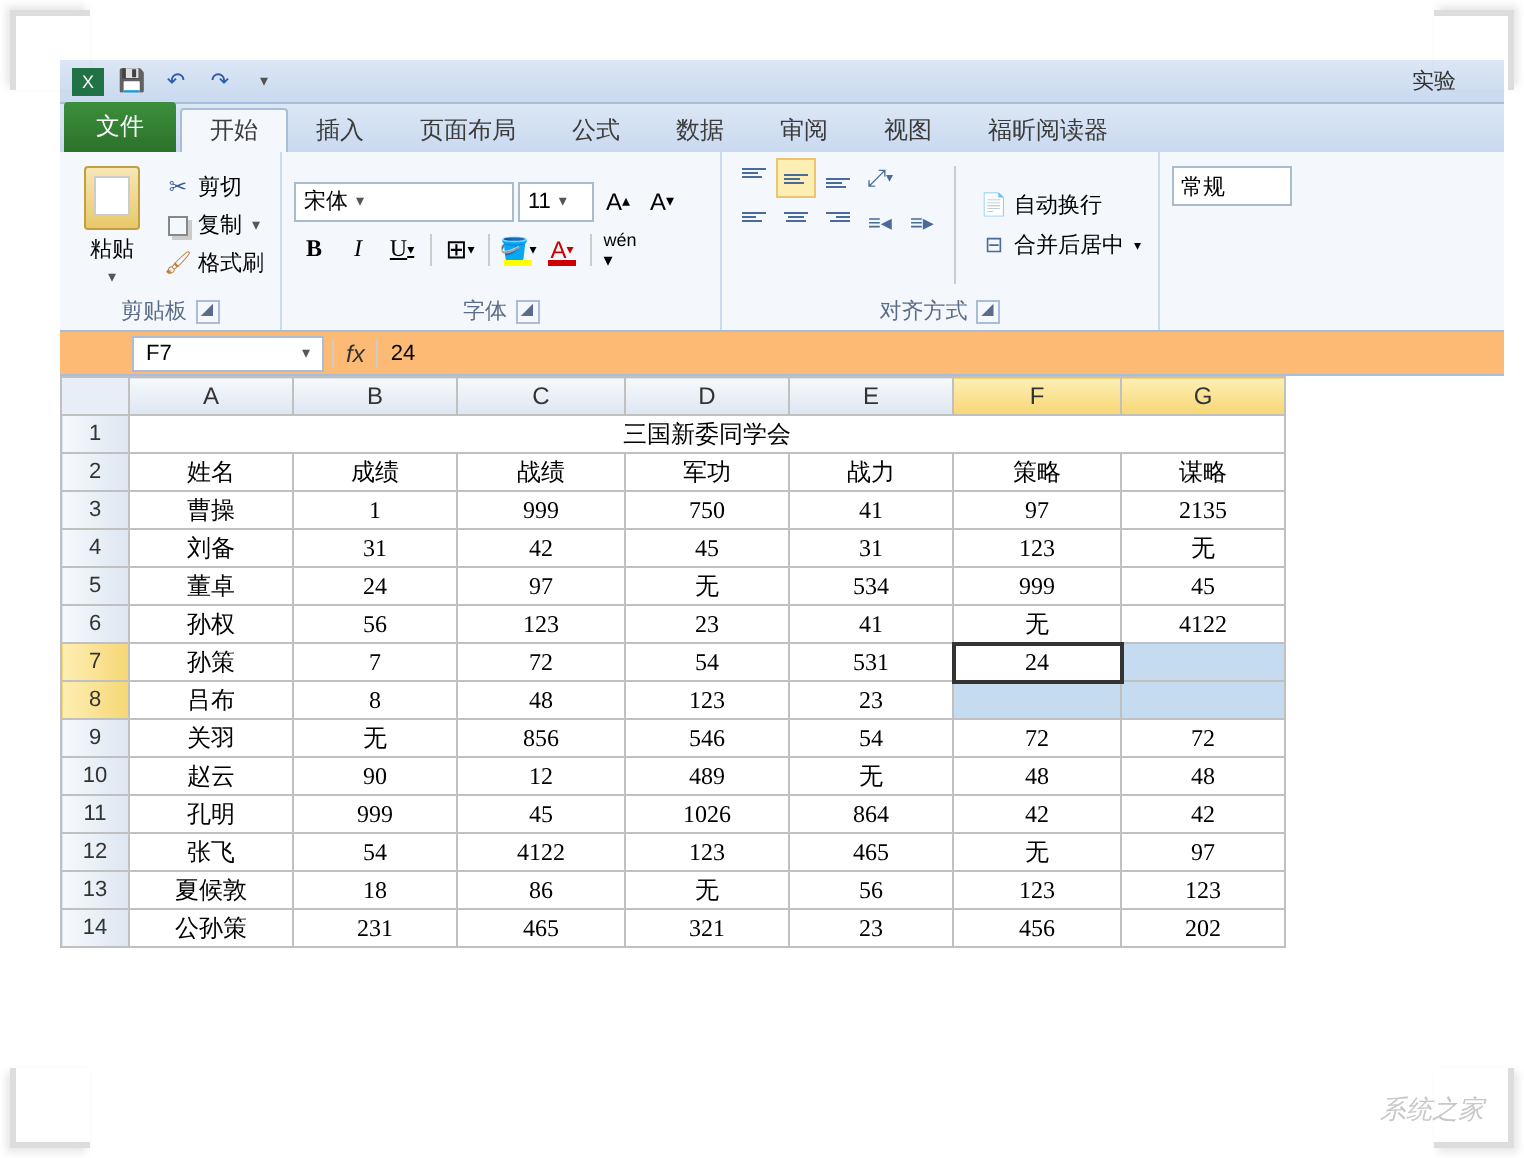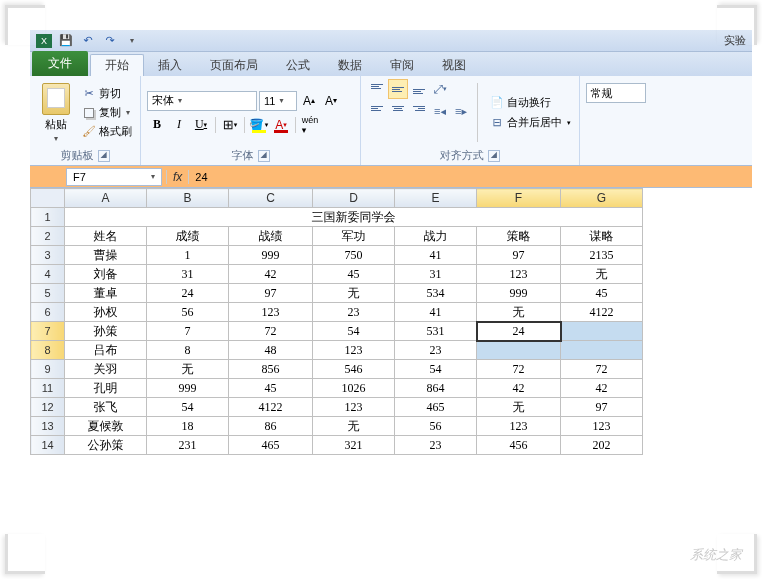--- a/index.html
+++ b/index.html
@@ -11,21 +11,21 @@
 .fc-tr { top: 5px; right: 5px; border-top: 3px solid #ddd; border-right: 3px solid #ddd; box-shadow: 2px -2px 4px rgba(0,0,0,0.1); }
 .fc-bl { bottom: 5px; left: 5px; border-bottom: 3px solid #ddd; border-left: 3px solid #ddd; box-shadow: -2px 2px 4px rgba(0,0,0,0.1); }
 .fc-br { bottom: 5px; right: 5px; border-bottom: 3px solid #ddd; border-right: 3px solid #ddd; box-shadow: 2px 2px 4px rgba(0,0,0,0.1); }
 
 .app { position: absolute; top: 30px; left: 30px; right: 10px; bottom: 20px; background: #fff; display: flex; flex-direction: column; overflow: hidden; }
 
 
 .qat { height: 22px; background: linear-gradient(#dce7f5, #c9d9ef); display: flex; align-items: center; padding-left: 4px; gap: 2px; border-bottom: 1px solid #a9bdd8; }
 .qat-item { width: 20px; height: 18px; display: inline-flex; align-items: center; justify-content: center; font-size: 11px; }
 .excel-icon { background: #217346; color: #fff; width: 16px; height: 14px; font-size: 9px; display: inline-flex; align-items: center; justify-content: center; }
-.qat-right { margin-left: auto; padding-right: 6px; font-size: 11px; color: #333; }
+.qat-right { margin-left: auto; padding-right: 24px; font-size: 11px; color: #333; }
 
 
 .tabs { height: 24px; background: linear-gradient(#dce7f5, #c9d9ef); display: flex; align-items: flex-end; padding-left: 2px; }
 .tab { padding: 2px 14px; font-size: 12px; color: #3b3b3b; cursor: pointer; }
 .tab.file { background: linear-gradient(#3c8f3c, #2b722b); color: #fff; border-radius: 2px 2px 0 0; margin-right: 2px; padding: 4px 16px; }
 .tab.active { background: #f4f8fd; border: 1px solid #a9bdd8; border-bottom: none; border-radius: 2px 2px 0 0; }
 
 
 .ribbon { background: #f4f8fd; border-bottom: 1px solid #a9bdd8; display: flex; height: 90px; }
 .group { border-right: 1px solid #c9d9ef; padding: 3px 6px 0 6px; display: flex; flex-direction: column; }
@@ -115,20 +115,21 @@
 
   <div class="tabs">
     <div class="tab file">文件</div>
     <div class="tab active">开始</div>
     <div class="tab">插入</div>
     <div class="tab">页面布局</div>
     <div class="tab">公式</div>
     <div class="tab">数据</div>
     <div class="tab">审阅</div>
     <div class="tab">视图</div>
+    <div class="tab">福昕阅读器</div>
   </div>
 
   <div class="ribbon">
 
     <div class="group">
       <div class="group-body">
         <div class="big-btn">
           <div class="paste-icon"></div>
           <span>粘贴</span>
           <span style="font-size:8px;color:#555">▾</span>
@@ -374,20 +375,30 @@
             <th class="row-hdr">9</th>
             <td class="data-cell">关羽</td>
             <td class="data-cell">无</td>
             <td class="data-cell">856</td>
             <td class="data-cell">546</td>
             <td class="data-cell">54</td>
             <td class="data-cell">72</td>
             <td class="data-cell">72</td>
           </tr>
           <tr class="sel-range">
+            <th class="row-hdr">10</th>
+            <td class="data-cell">赵云</td>
+            <td class="data-cell">90</td>
+            <td class="data-cell">12</td>
+            <td class="data-cell">489</td>
+            <td class="data-cell">无</td>
+            <td class="data-cell">48</td>
+            <td class="data-cell">48</td>
+          </tr>
+          <tr class="sel-range">
             <th class="row-hdr">11</th>
             <td class="data-cell">孔明</td>
             <td class="data-cell">999</td>
             <td class="data-cell">45</td>
             <td class="data-cell">1026</td>
             <td class="data-cell">864</td>
             <td class="data-cell">42</td>
             <td class="data-cell">42</td>
           </tr>
           <tr class="sel-range">

